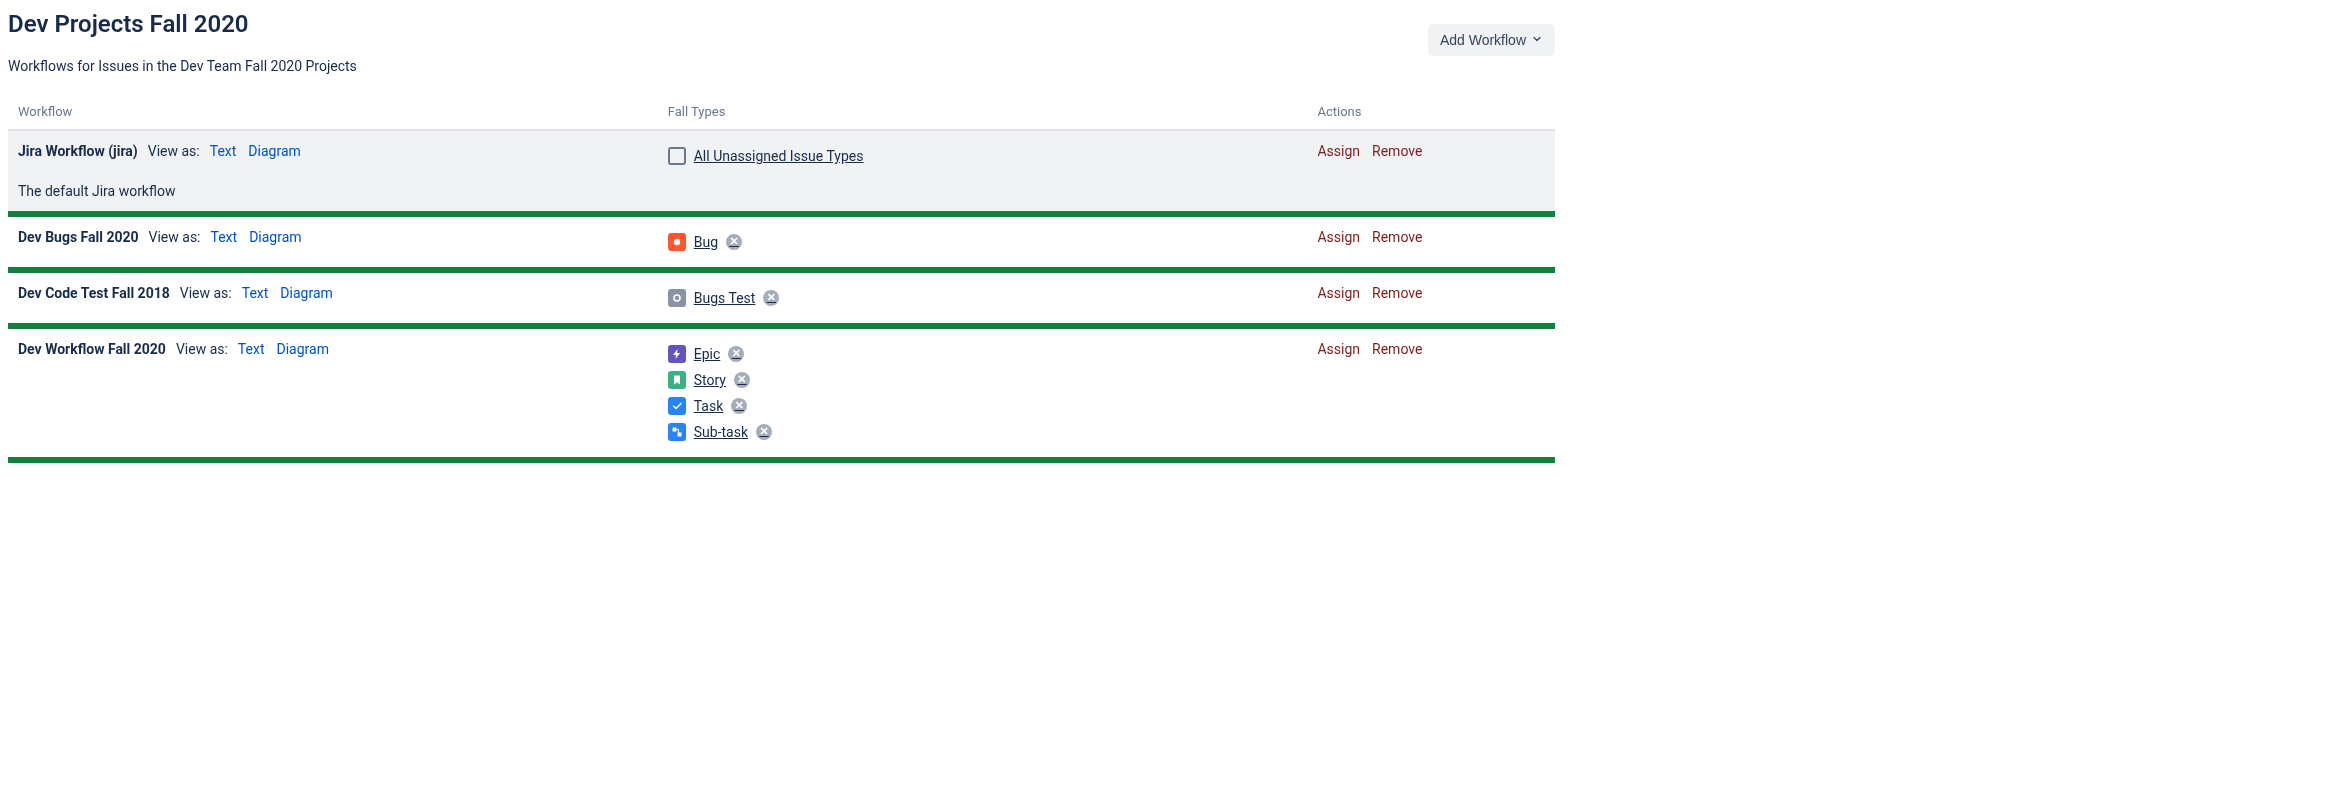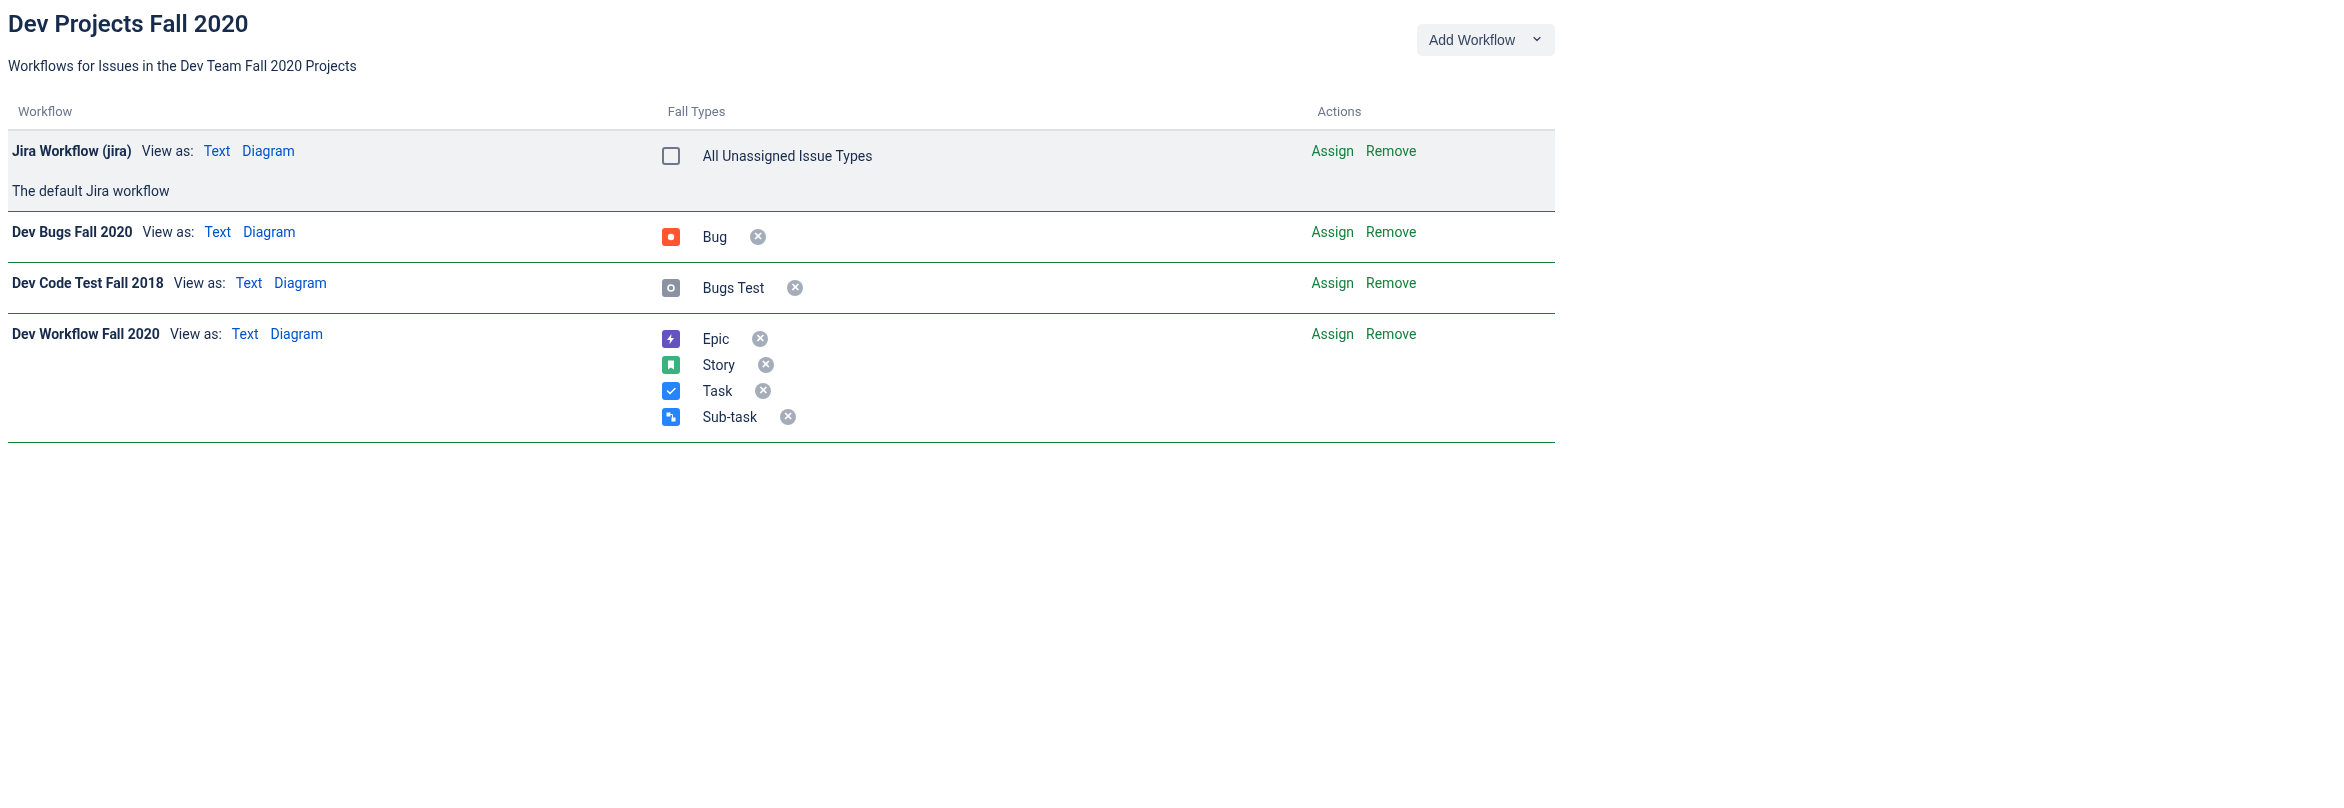--- a/index.html
+++ b/index.html
@@ -29,55 +29,56 @@
   }
   .add-workflow-btn {
     background: #f1f2f4;
     border: none;
     border-radius: 5px;
     padding: 8px 12px;
     font-size: 14px;
     color: #344563;
     display: flex;
     align-items: center;
-    gap: 16px;
+    gap: 5px;
     cursor: pointer;
     margin-top: 14px;
   }
 
   table.workflows {
     width: 100%;
     border-collapse: collapse;
   }
   table.workflows th {
     text-align: left;
     font-size: 13px;
     font-weight: 400;
     color: #6B778C;
     padding: 10px 10px;
     border-bottom: 2px solid #dfe1e6;
   }
   table.workflows td {
     vertical-align: top;
-    padding: 12px 4px;
-    border-bottom: 1px solid #15803d;
+    padding: 12px 10px;
+    border-bottom: 6px solid #15803d;
     font-size: 14px;
   }
   tr.highlight td { background: #f1f2f4; }
 
   .wf-name { font-weight: 700; margin-right: 10px; }
   .viewas-label { color: #172B4D; margin-right: 10px; }
   .link { color: #0052CC; cursor: pointer; margin-right: 12px; }
   .wf-sub { color: #172B4D; margin-top: 24px; }
 
   .issue-type {
     display: flex;
     align-items: center;
-    gap: 23px;
+    gap: 8px;
     padding: 4px 0;
+    text-decoration: underline;
   }
   .issue-type .icon {
     width: 18px; height: 18px;
     border-radius: 3px;
     display: flex; align-items: center; justify-content: center;
     flex-shrink: 0;
   }
   .issue-type .label { color: #172B4D; }
   .remove-chip {
     width: 16px; height: 16px;
@@ -86,21 +87,21 @@
     color: #fff;
     font-size: 11px;
     line-height: 16px;
     text-align: center;
     cursor: pointer;
     flex-shrink: 0;
     font-weight: 700;
   }
 
   .col-actions { white-space: nowrap; }
-  .action-link { color: #15803d; cursor: pointer; margin-right: 12px; }
+  .action-link { color: #7f1d1d; cursor: pointer; margin-right: 12px; }
 
   
   .ic-unassigned { border: 2px solid #6B778C; border-radius: 4px; background: transparent; }
   .ic-bug    { background: #FF5630; }
   .ic-code   { background: #8993A4; }
   .ic-epic   { background: #6554C0; }
   .ic-story  { background: #36B37E; }
   .ic-task   { background: #2684FF; }
   .ic-subtask{ background: #2684FF; }
   .ic-inner  { fill:#fff; }

